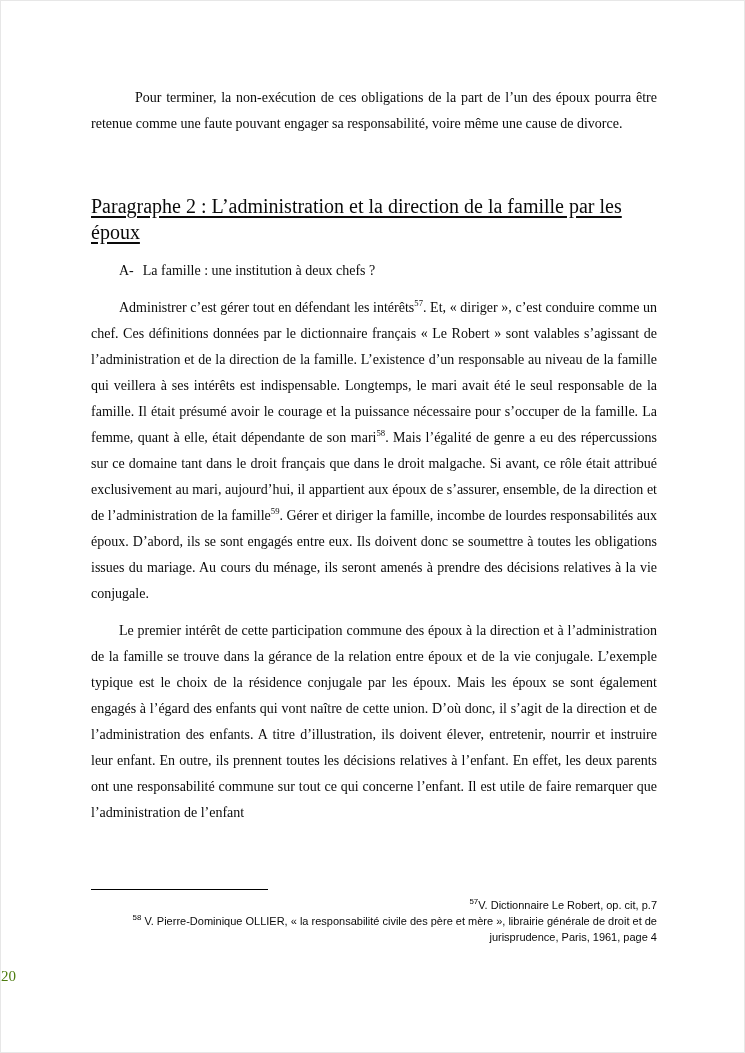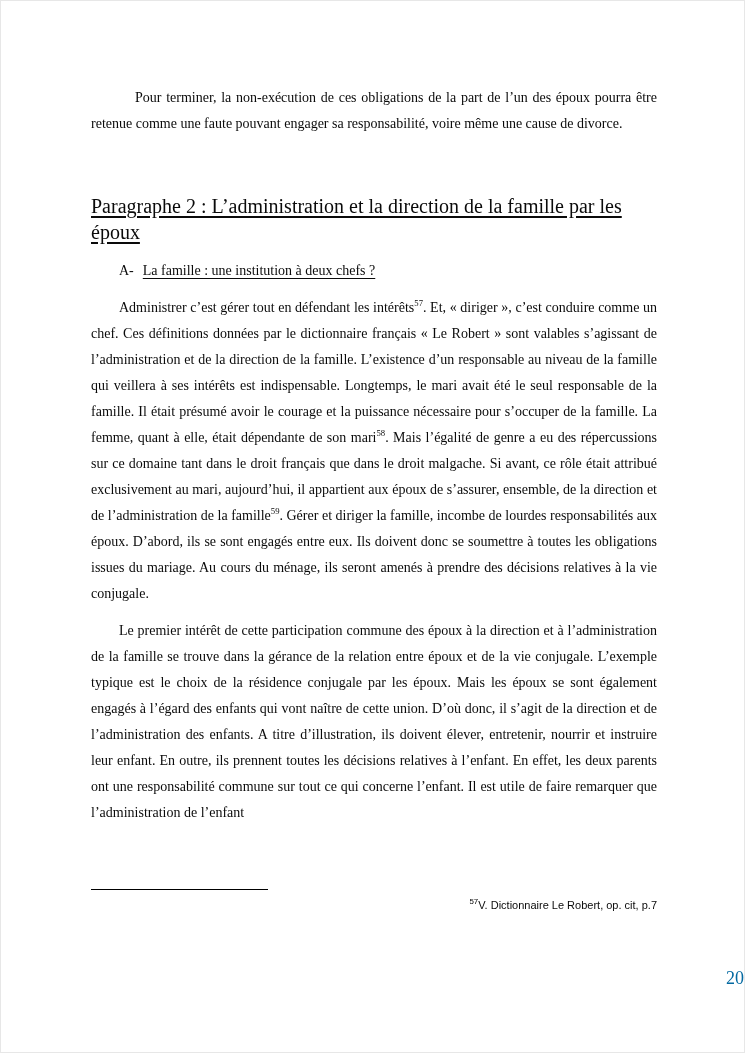--- a/index.html
+++ b/index.html
@@ -41,21 +41,20 @@
     color: #0a0a0a;
   }
   .subsection {
     margin-top: 13px;
     padding-left: 28px;
     font-size: 14px;
     line-height: 26px;
   }
   .subsection .prefix { margin-right: 9px; }
   .subsection .title {
-    text-decoration: underline;
     text-underline-offset: 3px;
   }
   sup {
     font-size: 62%;
     line-height: 0;
     vertical-align: super;
   }
   .footnotes {
     position: absolute;
     left: 90px;
@@ -74,23 +73,23 @@
     line-height: 16px;
     text-align: right;
     color: #0a0a0a;
   }
   .footnote sup { font-size: 72%; }
   .page-number {
     position: absolute;
     top: 967px;
     left: 0;
     width: 100%;
-    text-align: right;
-    font-size: 18px;
-    color: #0369a1;
+    text-align: left;
+    font-size: 15px;
+    color: #4d7c0f;
   }
 </style>
 </head>
 <body>
 
 <div class="page">
 
   <div class="content">
 
     <p class="par indent-lg">Pour terminer, la non-exécution de ces obligations de la part de l’un des époux pourra être retenue comme une faute pouvant engager sa responsabilité, voire même une cause de divorce.</p>
@@ -105,18 +104,19 @@
 
     <p class="par indent mt-par">Le premier intérêt de cette participation commune des époux à la direction et à l’administration de la famille se trouve dans la gérance de la relation entre époux et de la vie conjugale. L’exemple typique est le choix de la résidence conjugale par les époux. Mais les époux se sont également engagés à l’égard des enfants qui vont naître de cette union. D’où donc, il s’agit de la direction et de l’administration des enfants. A titre d’illustration, ils doivent élever, entretenir, nourrir et instruire leur enfant. En outre, ils prennent toutes les décisions relatives à l’enfant. En effet, les deux parents ont une responsabilité commune sur tout ce qui concerne l’enfant. Il est utile de faire remarquer que l’administration de l’enfant</p>
 
   </div>
 
   <div class="footnotes">
     <div class="footnote-rule"></div>
 
     <p class="footnote"><sup>57</sup><span>V. Dictionnaire Le Robert, op. cit, p.7</span></p>
 
+    <p class="footnote"><sup>58</sup><span>  V. Pierre-Dominique OLLIER, « la responsabilité civile des père et mère », librairie générale de droit et de jurisprudence, Paris, 1961, page 4</span></p>
 
   </div>
 
   <div class="page-number">20</div>
 
 </div>
 
 </body></html>

